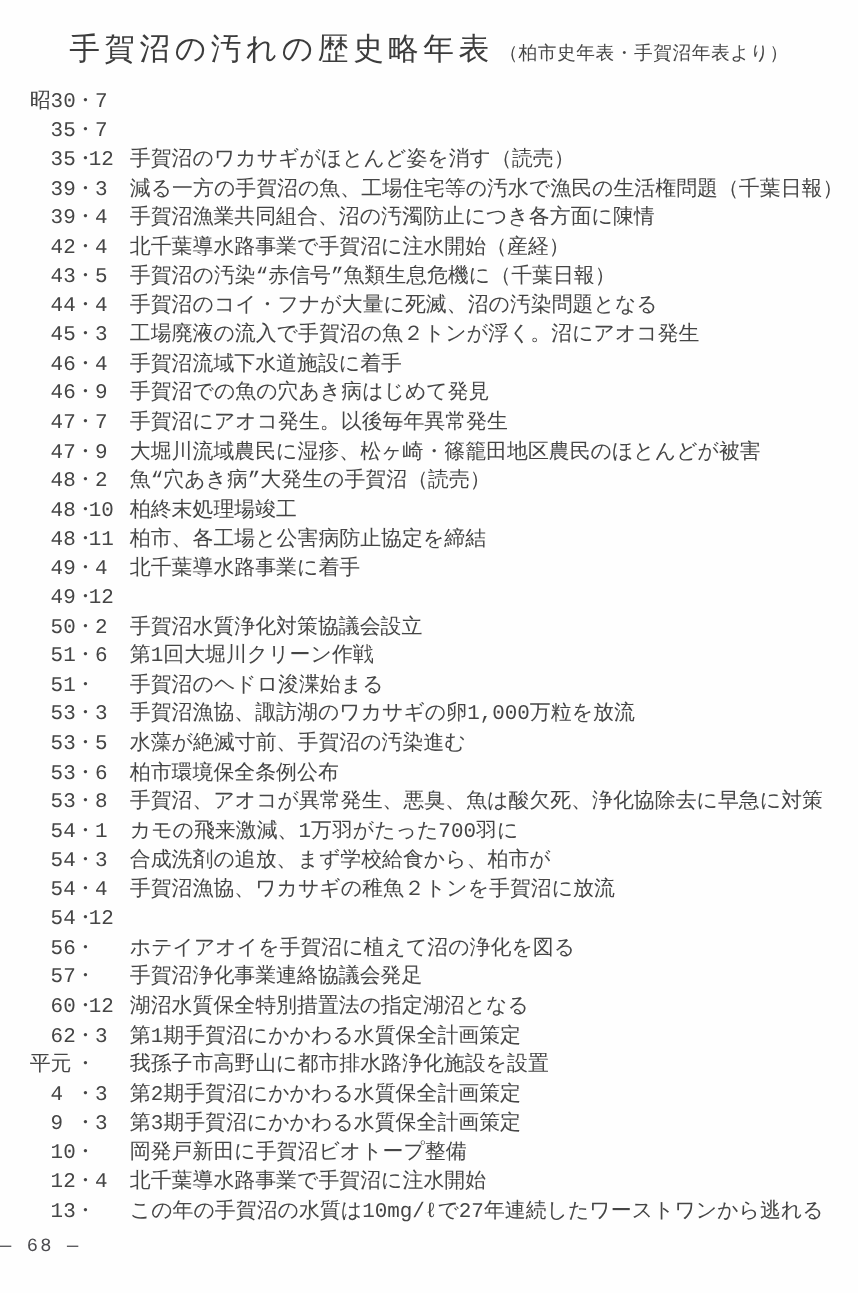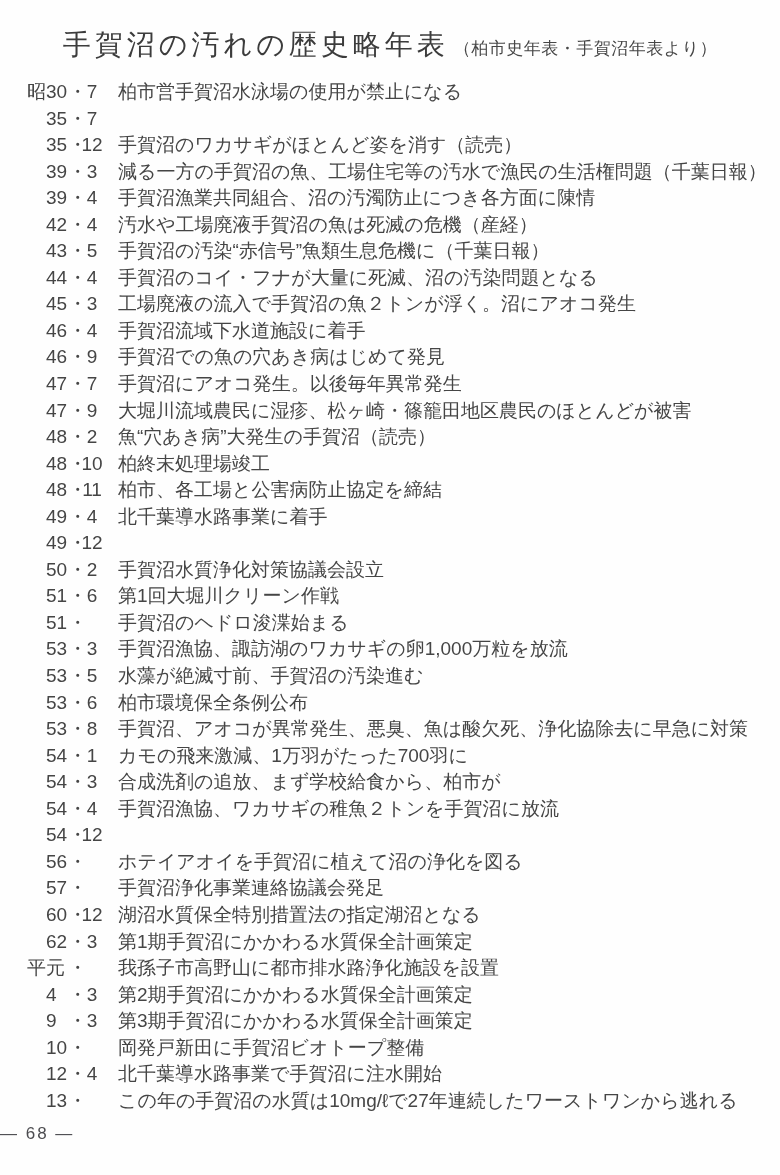--- a/index.html
+++ b/index.html
@@ -1,21 +1,21 @@
 <!DOCTYPE html>
 <html lang="ja"><head>
 <meta charset="utf-8">
 <style>
   html, body { margin: 0; padding: 0; background: #ffffff; }
   .page {
     position: relative;
     width: 780px;
     height: 1175px;
     background: #fefefe;
-    font-family: Liberation Sans, sans-serif;
+    font-family: Liberation Mono, monospace;
     color: #454545;
     overflow: hidden;
   }
   .title {
     padding-top: 26px;
     text-align: center;
     white-space: nowrap;
   }
   .title-main {
     font-size: 28px;
@@ -63,21 +63,20 @@
   <div class="title">
     <span class="title-main">手賀沼の汚れの歴史略年表</span><span class="title-note">（柏市史年表・手賀沼年表より）</span>
   </div>
 
   <div class="entries">
     <div class="entry">
       <span class="era">昭</span>
       <span class="year">30</span>
       <span class="dot">・</span>
       <span class="month">7</span>
-      <span class="text">柏市営手賀沼水泳場の使用が禁止になる</span>
     </div>
 
     <div class="entry">
       <span class="era"></span>
       <span class="year">35</span>
       <span class="dot">・</span>
       <span class="month">7</span>
     </div>
 
     <div class="entry">
@@ -102,21 +101,21 @@
       <span class="dot">・</span>
       <span class="month">4</span>
       <span class="text">手賀沼漁業共同組合、沼の汚濁防止につき各方面に陳情</span>
     </div>
 
     <div class="entry">
       <span class="era"></span>
       <span class="year">42</span>
       <span class="dot">・</span>
       <span class="month">4</span>
-      <span class="text">汚水や工場廃液手賀沼の魚は死滅の危機（産経）</span>
+      <span class="text">北千葉導水路事業で手賀沼に注水開始（産経）</span>
     </div>
 
     <div class="entry">
       <span class="era"></span>
       <span class="year">43</span>
       <span class="dot">・</span>
       <span class="month">5</span>
       <span class="text">手賀沼の汚染“赤信号”魚類生息危機に（千葉日報）</span>
     </div>
 

